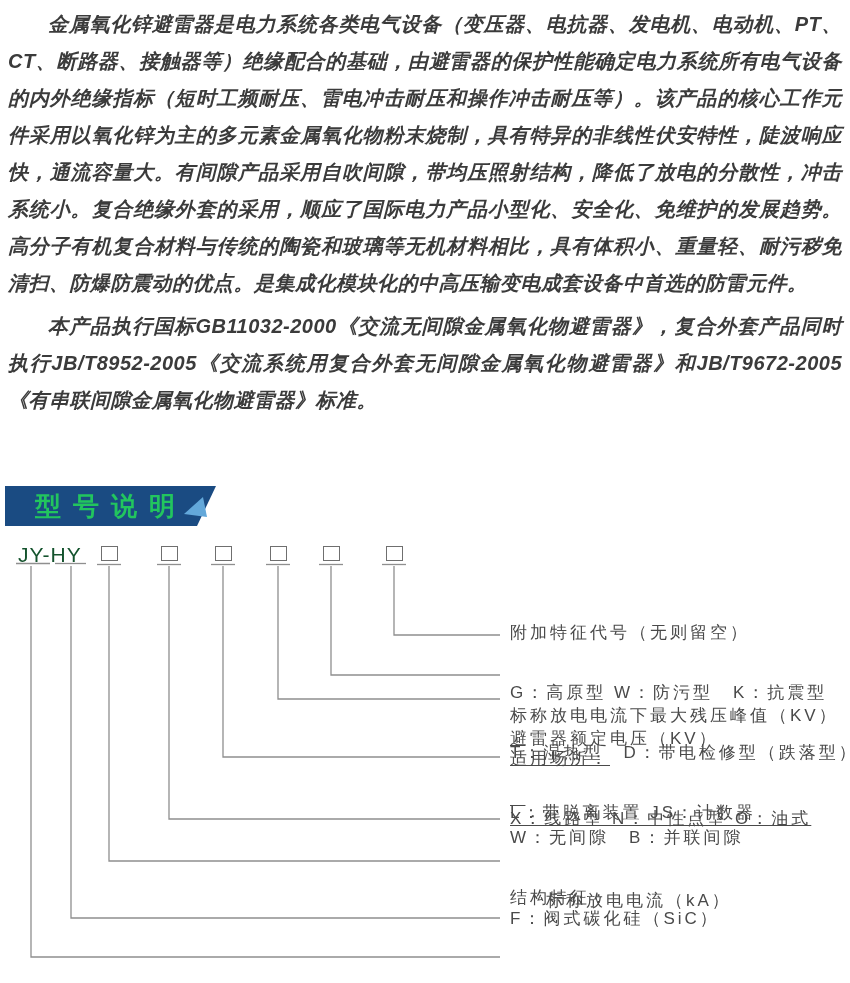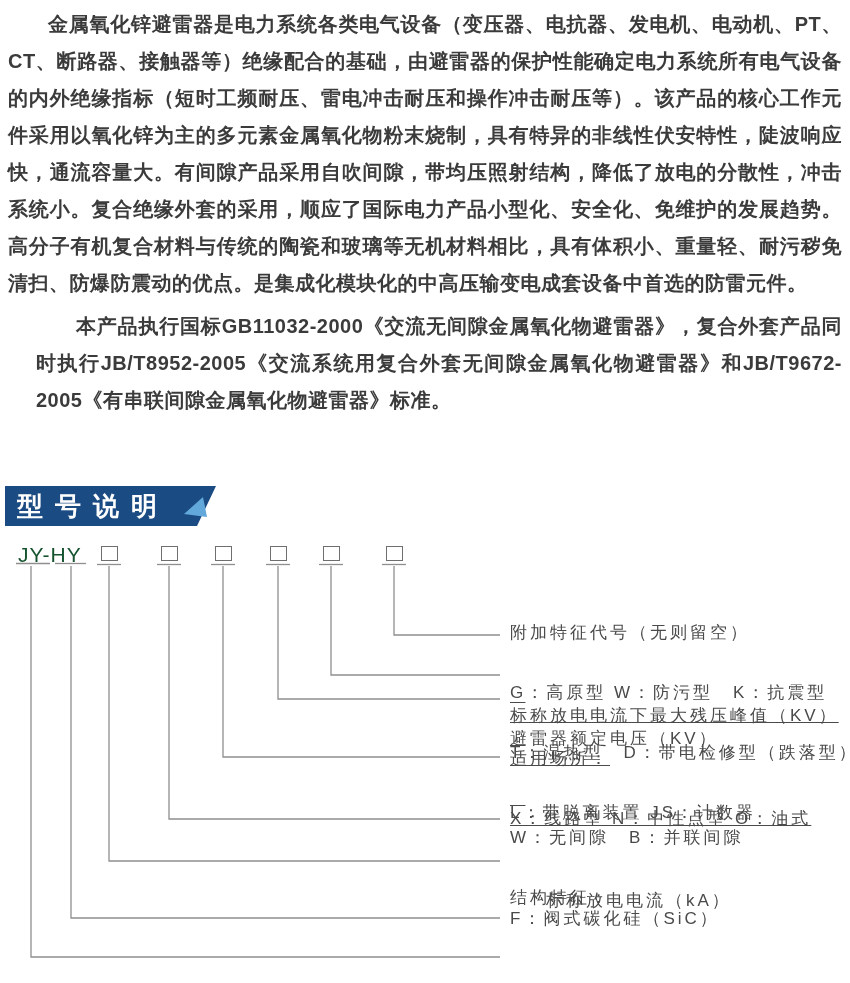--- a/index.html
+++ b/index.html
@@ -5,38 +5,39 @@
   html,body{margin:0;padding:0;}
   body{
     width:850px;height:983px;position:relative;background:#ffffff;
     font-family:"Liberation Sans","DejaVu Sans",sans-serif;
     overflow:hidden;
   }
   
   .intro{
     position:absolute;left:8px;top:6px;width:834px;
     color:#3b3b3b;
+    font-style:italic;
   }
   .intro p{
     margin:0;
     font-size:20px;line-height:37px;font-weight:bold;
     text-align:justify;text-indent:2em;
     letter-spacing:0.5px;
   }
-  .intro p + p{margin-top:6px;margin-left:28px;}
+  .intro p + p{margin-top:6px;}
   
   .banner{
     position:absolute;left:5px;top:486px;width:211px;height:40px;
     background:#1a4b82;
     clip-path:polygon(0 0,100% 0,calc(100% - 19px) 100%,0 100%);
     display:flex;align-items:center;
   }
   .banner-title{
-    color:#ffffff;font-weight:bold;font-size:26px;
-    letter-spacing:12px;padding-left:12px;white-space:nowrap;
+    color:#22c55e;font-weight:bold;font-size:26px;
+    letter-spacing:12px;padding-left:30px;white-space:nowrap;
   }
   
   .model-prefix{
     position:absolute;left:18px;top:543px;
     font-size:21px;color:#14532d;letter-spacing:1px;white-space:nowrap;
   }
   .code-box{
     position:absolute;top:546px;width:15px;height:13px;
     border:1.5px solid #6f6f6f;background:#ffffff;
   }
@@ -99,21 +100,21 @@
   </g>
 </svg>
 
 <div class="legend-group" style="top:583px;">
   <div>附加特征代号（无则留空）</div>
   <div>G：高原型 W：防污型　K：抗震型</div>
   <div>T：湿热型　D：带电检修型（跌落型）</div>
   <div>L：带脱离装置 JS：计数器</div>
 </div>
 
-<div class="legend-group" style="top:666px;text-decoration:underline;">
+<div class="legend-group" style="top:666px;">
   <div>标称放电电流下最大残压峰值（KV）</div>
 </div>
 
 <div class="legend-group" style="top:689px;">
   <div>避雷器额定电压（KV）</div>
 </div>
 
 <div class="legend-group" style="top:709px;text-decoration:underline;">
   <div>适用场所：</div>
   <div>X：线路型 N：中性点型 O：油式</div>

